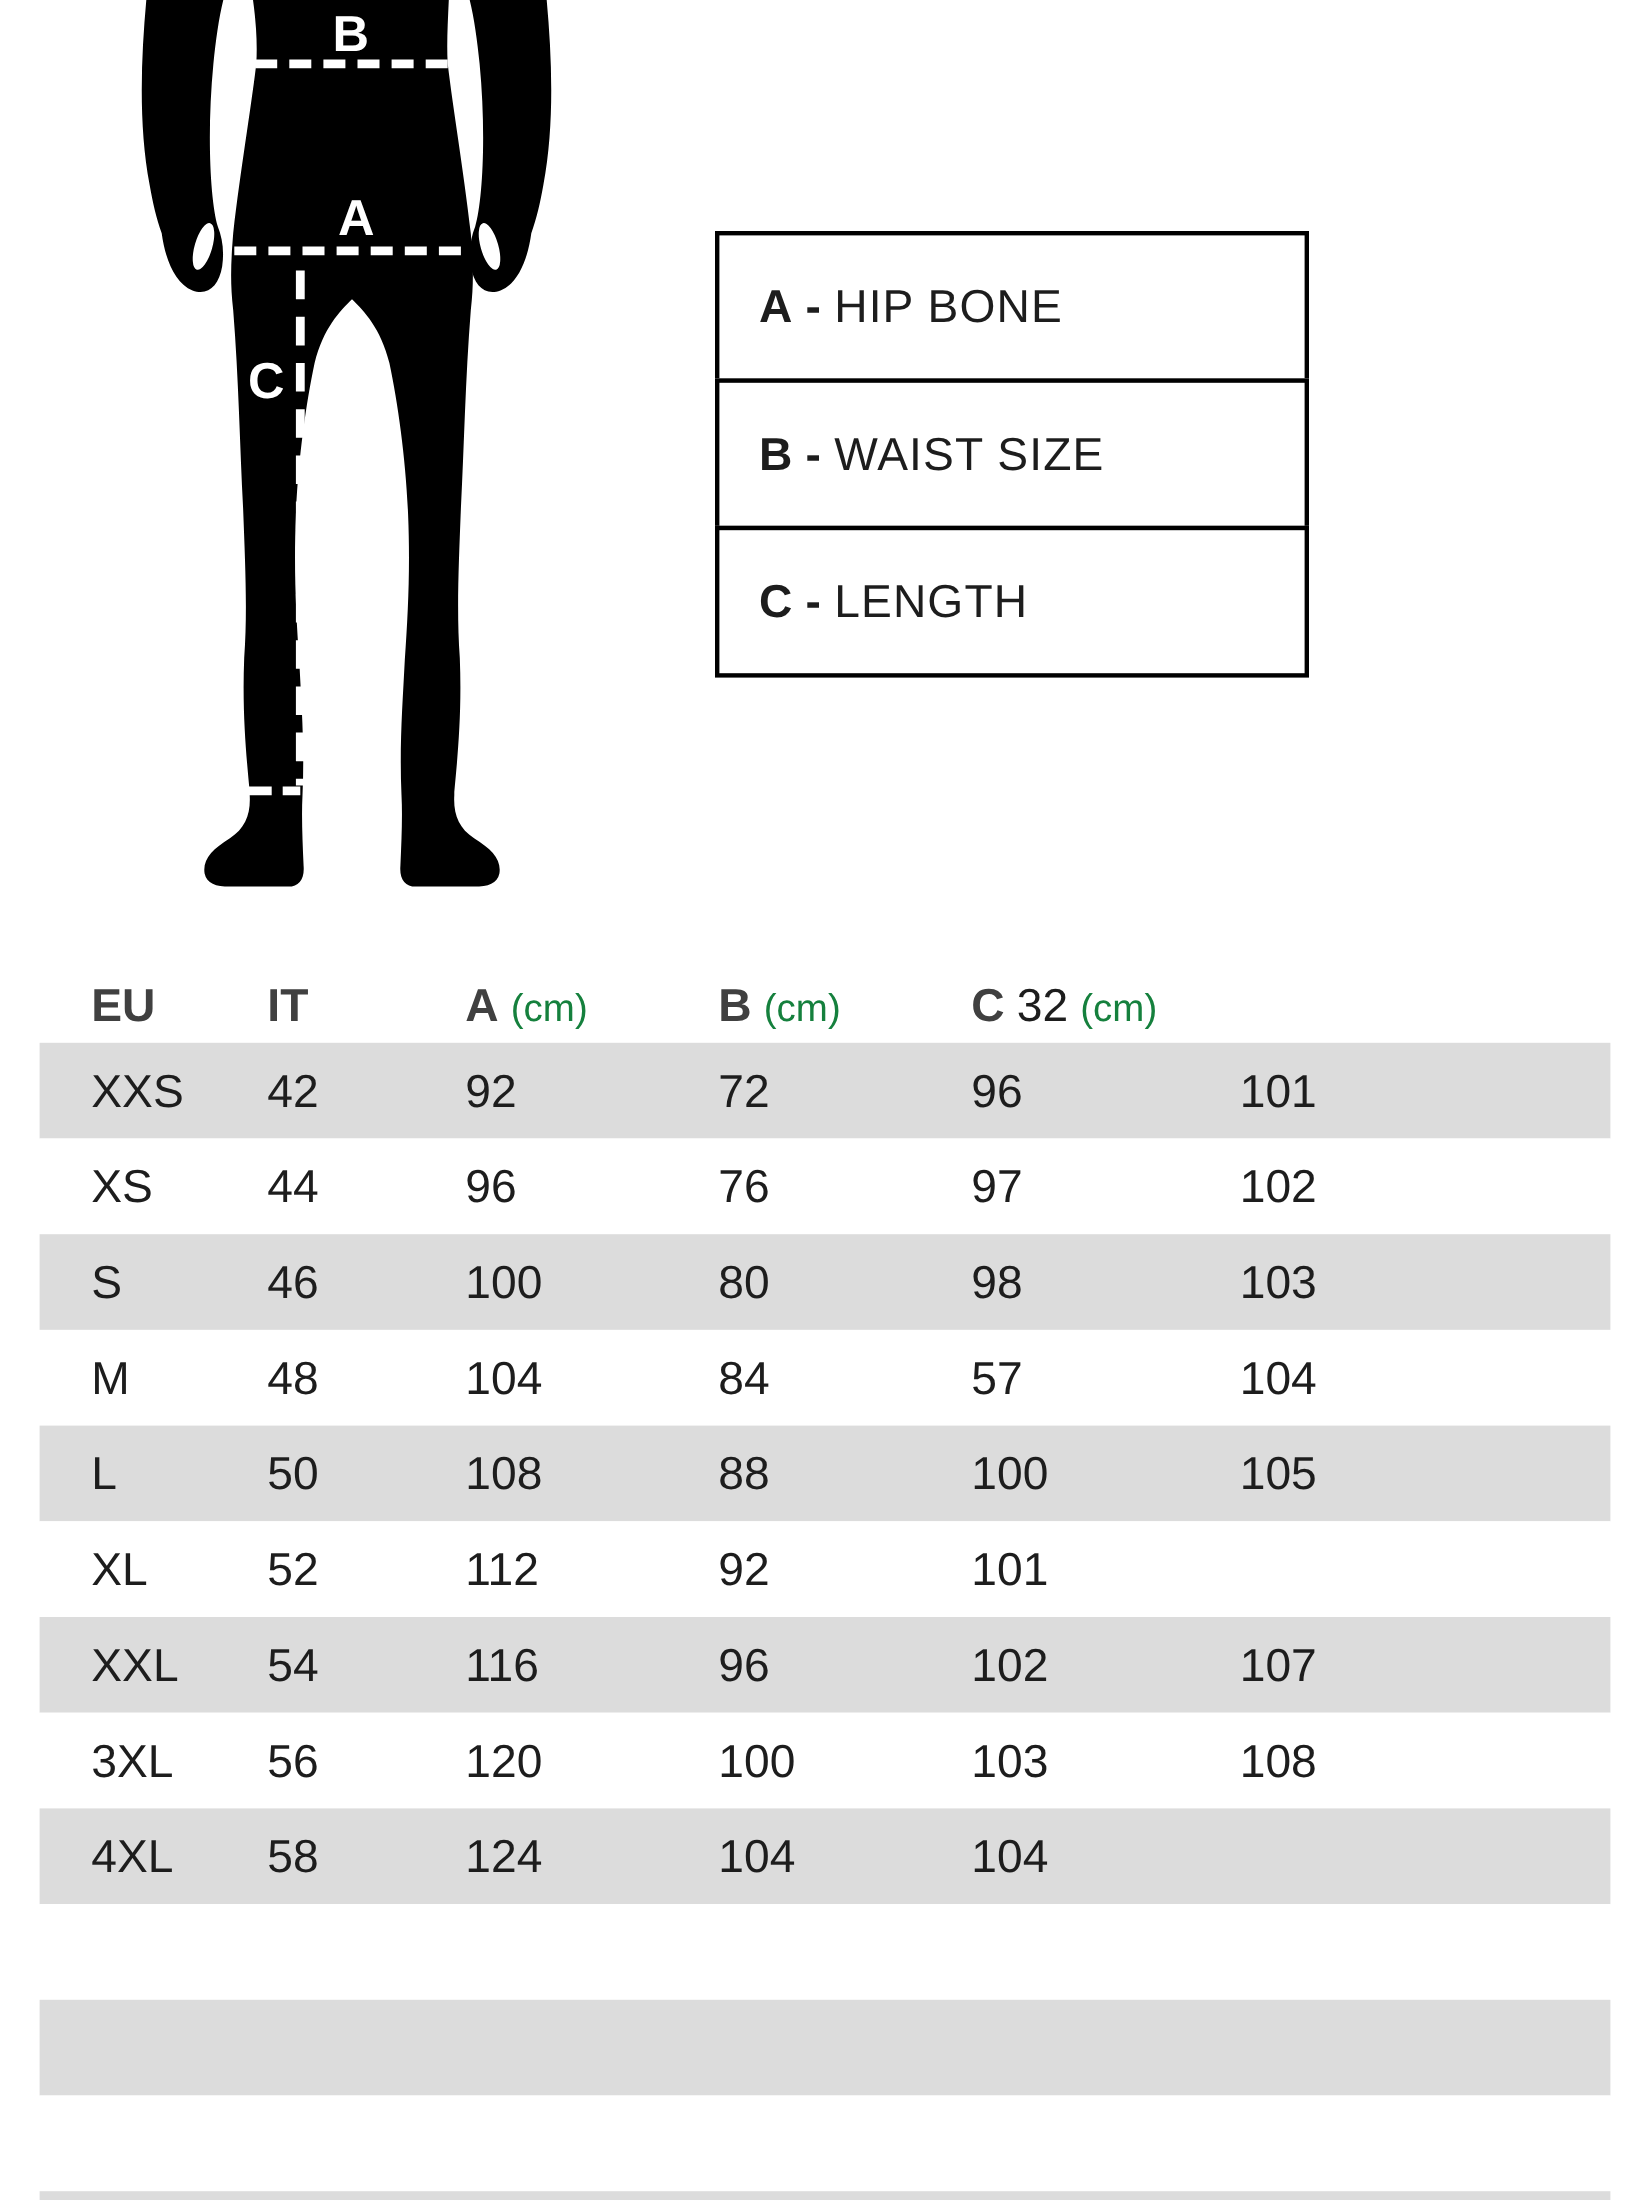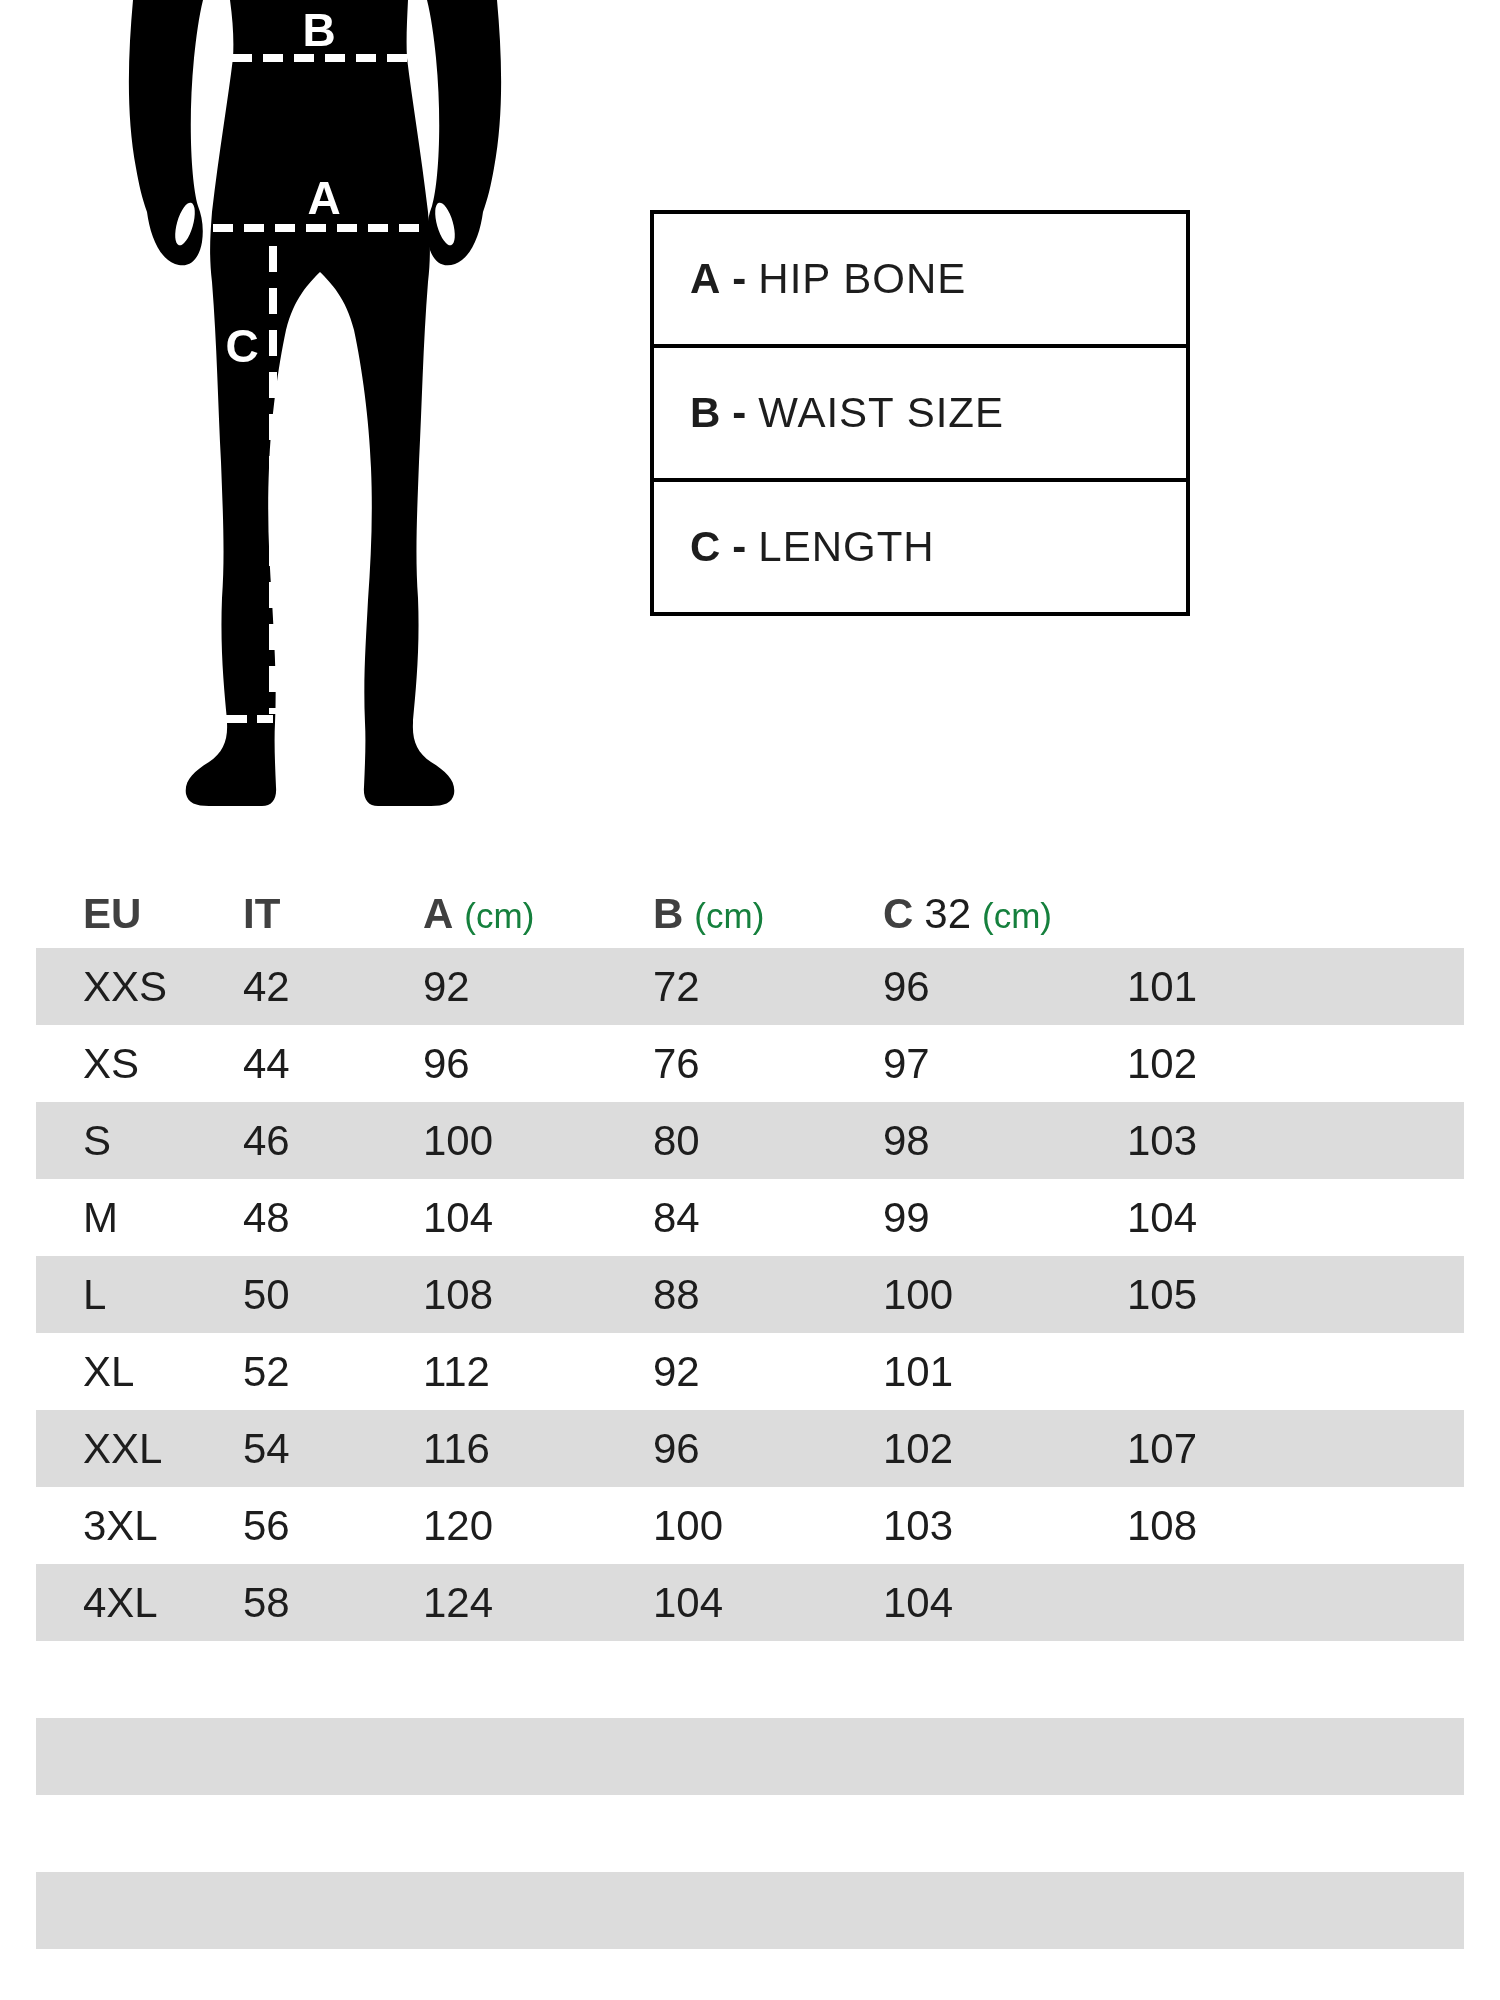--- a/index.html
+++ b/index.html
@@ -33,21 +33,21 @@
     align-items:center;
   }
   .thead{
     position:absolute;left:36px;top:880px;width:1428px;height:68px;
     font-size:42px;
   }
   .th .main{font-weight:bold;color:#404040;}
   .th .size{font-weight:normal;color:#1d1d1d;margin-left:11px;margin-top:28px;}
   .th .unit{font-weight:normal;color:#15803d;margin-left:11px;font-size:35px;}
   .tbody{position:absolute;left:36px;top:948px;width:1428px;}
-  .t-row{height:77px;font-size:42px;color:#1d1d1d;background:#ffffff;}
+  .t-row{height:87px;font-size:42px;color:#1d1d1d;background:#ffffff;}
   .t-row:nth-child(odd){background:#dcdcdc;}
 </style>
 </head>
 <body>
 
 <div class="canvas">
 
   <div class="figure-wrap">
     <svg viewBox="0 0 400 810" xmlns="http://www.w3.org/2000/svg">
       <defs>
@@ -171,21 +171,21 @@
         <span>100</span>
         <span>80</span>
         <span>98</span>
         <span>103</span>
       </div>
       <div class="t-row">
         <span>M</span>
         <span>48</span>
         <span>104</span>
         <span>84</span>
-        <span>99</span>
+        <span>57</span>
         <span>104</span>
       </div>
       <div class="t-row">
         <span>L</span>
         <span>50</span>
         <span>108</span>
         <span>88</span>
         <span>100</span>
         <span>105</span>
       </div>

